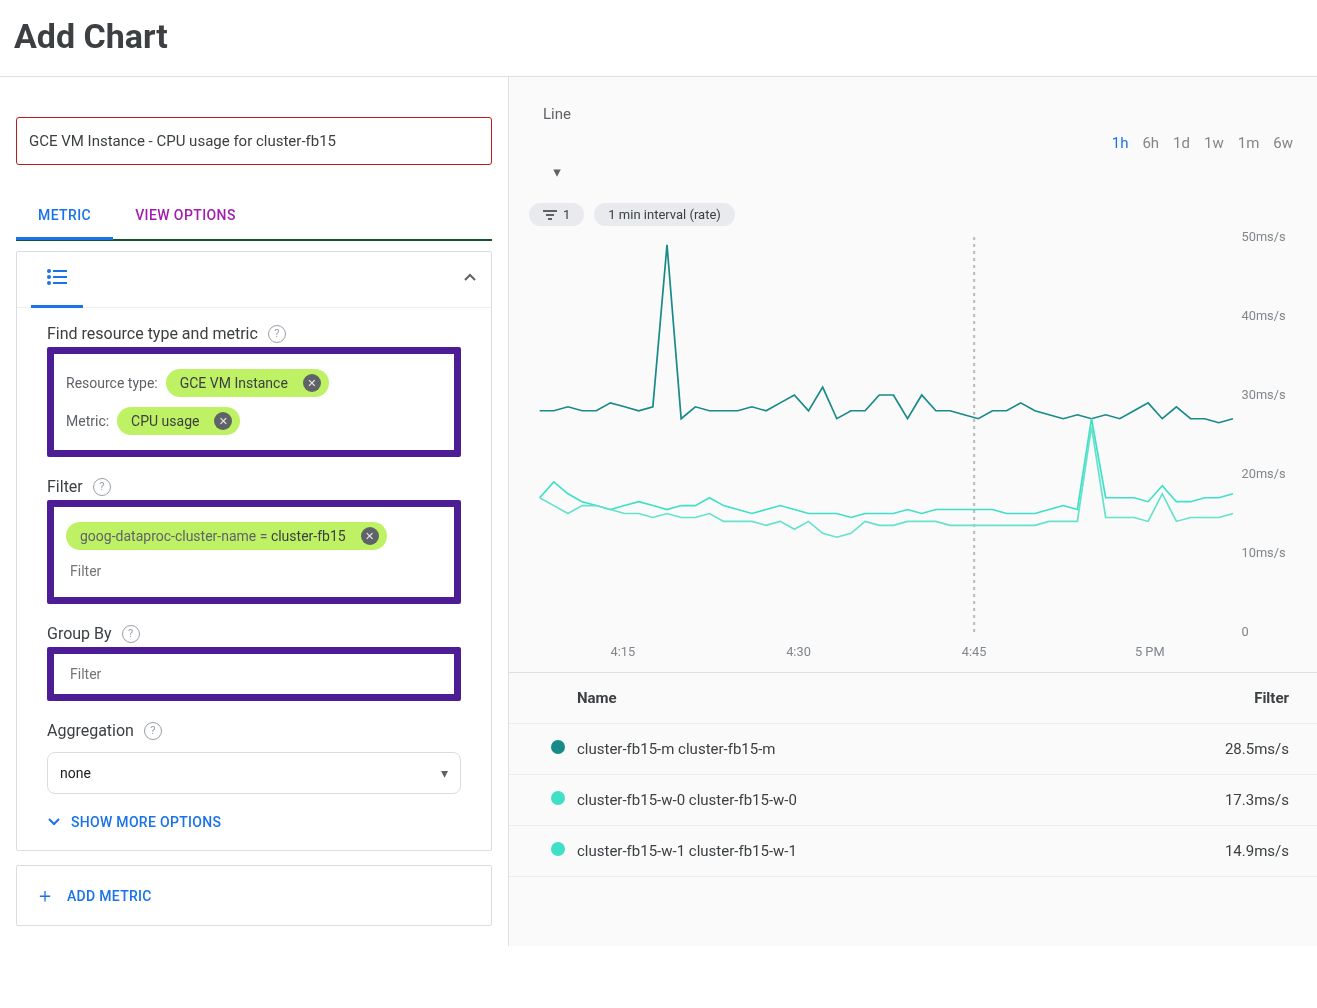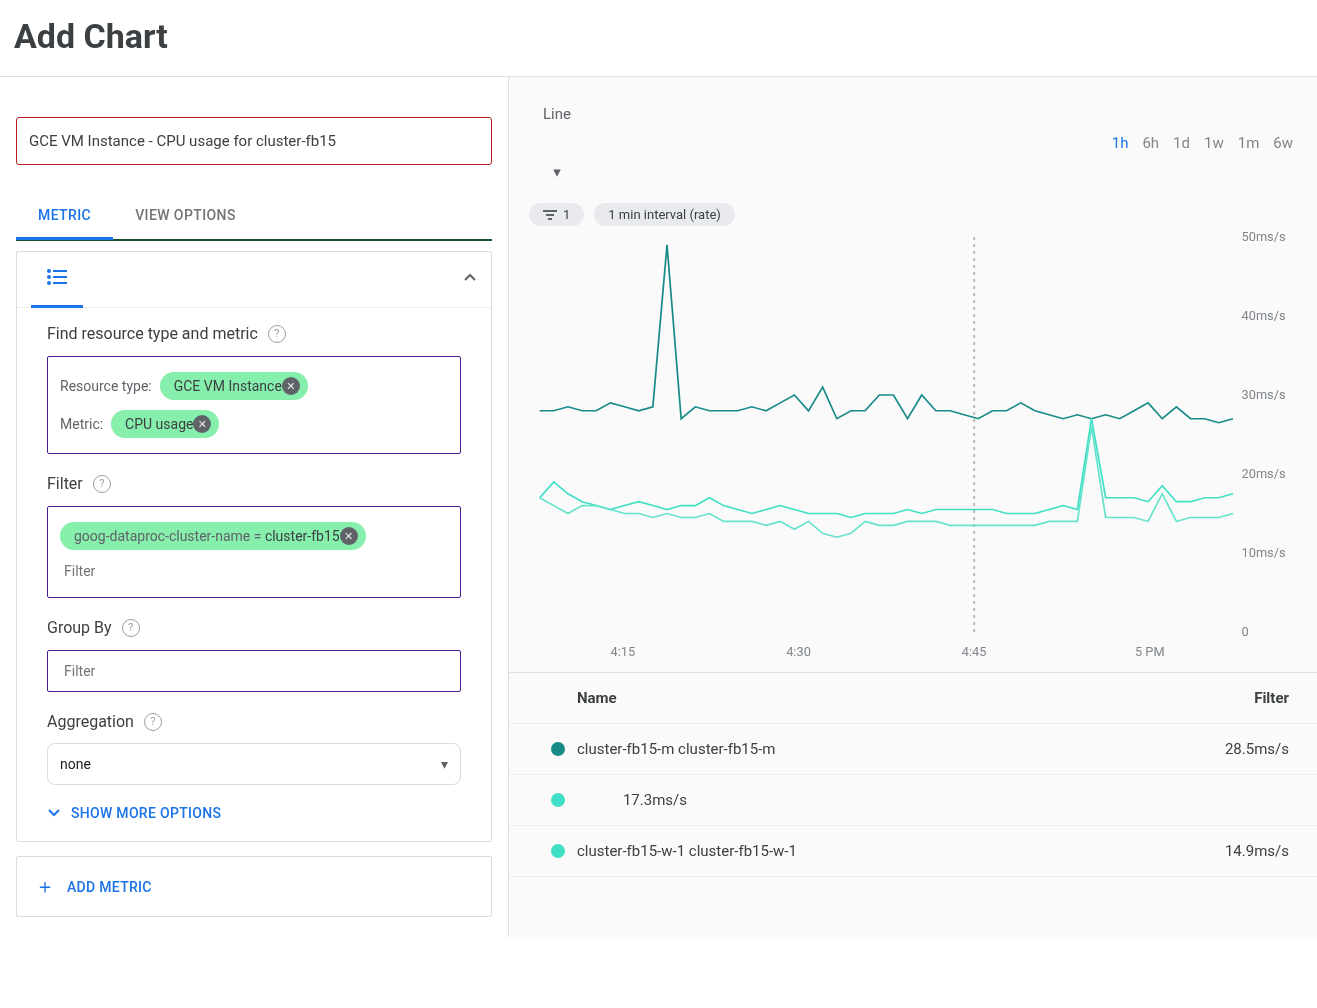--- a/index.html
+++ b/index.html
@@ -4,33 +4,33 @@
 <style>
   * { box-sizing: border-box; margin: 0; padding: 0; font-family: Roboto, "Helvetica Neue", Arial, sans-serif; }
   body { background: #fff; color: #202124; font-size: 14px; }
   .page-title { font-size: 34px; font-weight: 700; padding: 16px 14px 20px; color: #3c4043; }
   .divider { border: none; border-top: 1px solid #e0e0e0; }
   .main { display: flex; }
   .left { width: 508px; padding: 40px 16px 20px; }
   .right { flex: 1; border-left: 1px solid #e0e0e0; background: #fafafa; padding: 0; }
   .title-input { width: 100%; border: 1px solid #b91c1c; border-radius: 3px; padding: 14px 12px; font-size: 15px; color: #3c4043; }
   .tabs { display: flex; margin-top: 28px; border-bottom: 2px solid #14532d; }
-  .tab { padding: 14px 22px; font-size: 14px; font-weight: 500; letter-spacing: .4px; color: #737373; cursor: pointer; }
+  .tab { padding: 14px 22px; font-size: 14px; font-weight: 500; letter-spacing: .4px; color: #a21caf; cursor: pointer; }
   .tab.active { color: #1a73e8; border-bottom: 3px solid #1a73e8; margin-bottom: -1px; }
   .card { border: 1px solid #dadce0; border-radius: 2px; margin-top: 10px; background: #fff; }
   .card-header { display: flex; align-items: center; padding: 0 14px; height: 56px; border-bottom: 1px solid #eee; }
   .card-header-icon { width: 52px; text-align: center; border-bottom: 3px solid #1a73e8; height: 56px; display: flex; align-items: center; justify-content: center;}
   .icon-list { color:#1a73e8; }
   .chev { margin-left: auto; color: #5f6368; cursor: pointer; }
   .section { padding: 16px 30px 4px; }
   .section-title { font-size: 16px; font-weight: 400; color: #3c4043; display: flex; align-items: center; gap: 10px; }
   .help-ic { width: 18px; height: 18px; border: 1.5px solid #9aa0a6; border-radius: 50%; display: inline-flex; align-items: center; justify-content: center; font-size: 11px; color: #9aa0a6; }
-  .box { border: 1px solid #4c1d95; border-radius: 2px; padding: 10px 12px; margin-top: 13px; }
+  .box { border: 7px solid #4c1d95; border-radius: 2px; padding: 10px 12px; margin-top: 4px; }
   .row { display: flex; align-items: center; gap: 8px; padding: 5px 0; font-size: 14px; color: #5f6368; }
-  .chip { background: #86efac; border-radius: 20px; padding: 5px 8px 5px 14px; display: inline-flex; align-items: center; gap: 0; color: #3c4043; font-size: 14px; }
+  .chip { background: #bef264; border-radius: 20px; padding: 5px 8px 5px 14px; display: inline-flex; align-items: center; gap: 15px; color: #3c4043; font-size: 14px; }
   .chip.alt { color: #3c4043; }
   .chip.alt .k { color: #5f6368; }
   .chip-x { width: 18px; height: 18px; border-radius: 50%; background: #5f6368; color: #e8eaed; display: inline-flex; align-items: center; justify-content: center; font-size: 11px; cursor: pointer; }
   .filter-input { border: none; outline: none; width: 100%; padding: 8px 4px; font-size: 14px; color: #5f6368; }
   .select { border: 1px solid #dadce0; border-radius: 8px; padding: 12px 12px; display: flex; align-items: center; margin-top: 12px; cursor: pointer; }
   .select .arrow { margin-left: auto; color: #5f6368; }
   .blue-link { color: #1a73e8; font-weight: 500; font-size: 14px; letter-spacing: .3px; cursor: pointer; display: flex; align-items: center; gap: 10px; }
   .section.last { padding-bottom: 20px; }
   .add-metric-card { border: 1px solid #dadce0; border-radius: 2px; margin-top: 14px; padding: 16px 18px; display: flex; align-items: center; gap: 12px; cursor: pointer; }
   .plus-ic { color:#1a73e8; font-size: 20px; font-weight: 300; }
@@ -39,21 +39,21 @@
   .rt-select { display: flex; align-items: center; gap: 40px; color: #5f6368; font-size: 15px; cursor: pointer; padding: 6px 10px; flex-direction: column;}
   .time-range { margin-left: auto; display: flex; gap: 14px; color: #80868b; font-size: 15px; text-align: center; }
   .time-range span { cursor: pointer; }
   .time-range span.active { color: #1a73e8; }
   .pill-row { padding: 6px 20px 6px; display:flex; gap:10px;}
   .pill { background: #e8eaed; border-radius: 20px; padding: 4px 14px; color: #3c4043; font-size: 13px; display: inline-flex; align-items: center; gap: 6px;}
   .chart-wrap { position: relative; height: 430px; margin: 0 20px 10px 20px; background: #fafafa; }
   .chart-wrap svg { width: 100%; height: 100%; }
   .axis-label { font-size: 12px; fill: #80868b; }
   .table { border-top: 1px solid #e0e0e0; margin-top:6px; }
-  .trow { display: flex; align-items: center; padding: 16px 28px 16px 42px; border-bottom: 1px solid #eee; }
+  .trow { display: flex; align-items: flex-start; padding: 16px 28px 16px 42px; border-bottom: 1px solid #eee; }
   .trow.header { font-weight: 700; color:#3c4043; }
   .dot { width: 14px; height: 14px; border-radius: 50%; margin-right: 12px; }
   .tname { flex: 1; color:#3c4043; font-size: 15px;}
   .tval { width: 110px; text-align: right; color:#3c4043; font-size: 15px;}
 </style>
 </head>
 <body>
 
 <div class="page-title">Add Chart</div>
 <hr class="divider">
@@ -224,20 +224,21 @@
         <span class="tval">Filter</span>
       </div>
       <div id="legend-rows">
           <div class="trow">
             <span class="dot" style="background:#188a87"></span>
     <span class="tname">cluster-fb15-m cluster-fb15-m</span>
     <span class="tval">28.5ms/s</span>
           </div>
           <div class="trow">
             <span class="dot" style="background:#3fe0c5"></span>
+    <span class="tname">cluster-fb15-w-0 cluster-fb15-w-0</span>
     <span class="tval">17.3ms/s</span>
           </div>
           <div class="trow">
             <span class="dot" style="background:#3fe0c5"></span>
     <span class="tname">cluster-fb15-w-1 cluster-fb15-w-1</span>
     <span class="tval">14.9ms/s</span>
           </div>
         </div>
     </div>
   </div>

